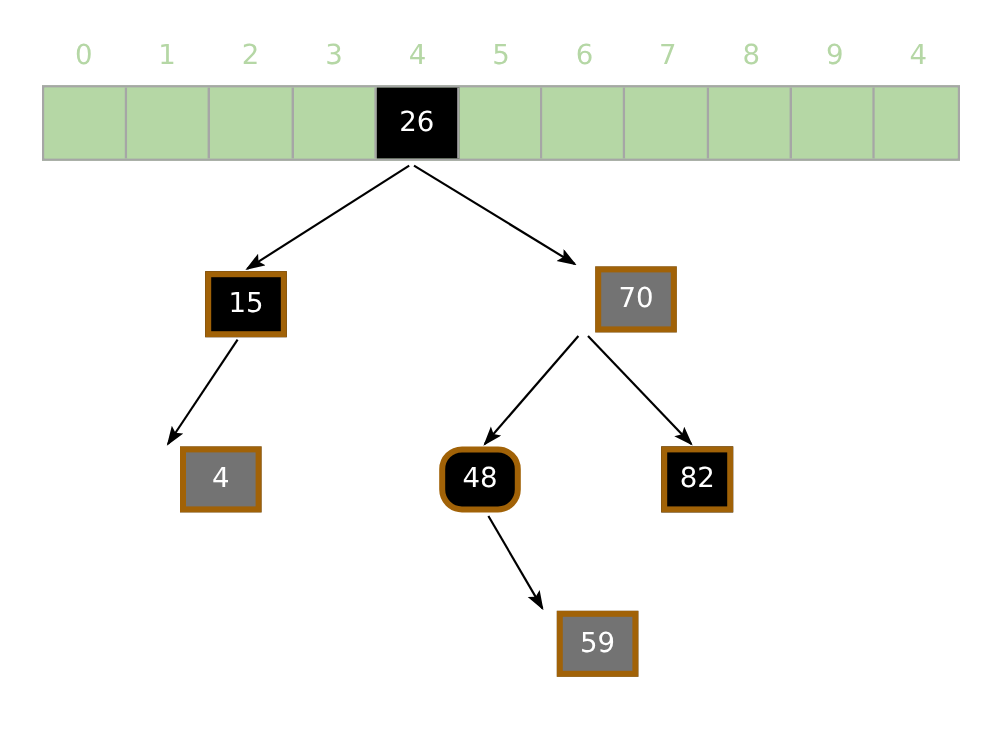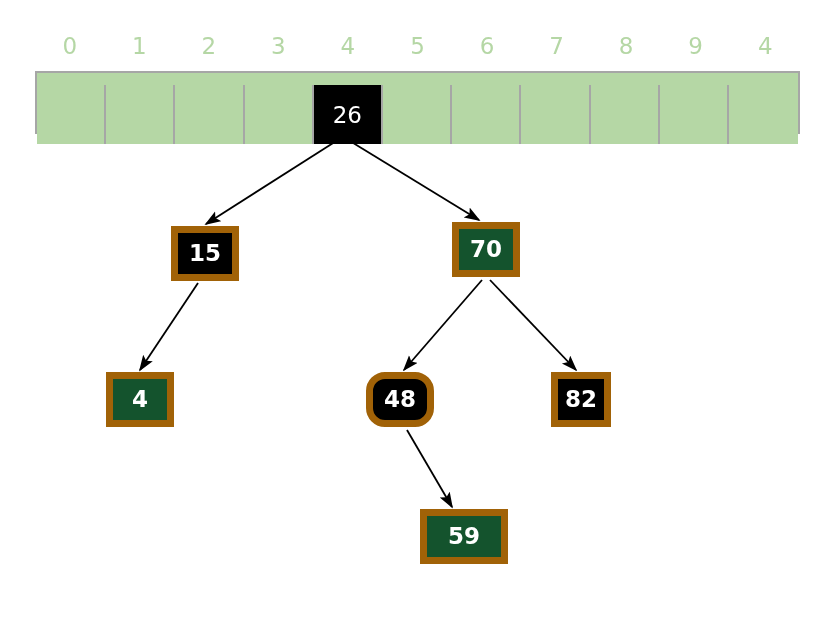--- a/index.html
+++ b/index.html
@@ -41,21 +41,20 @@
     border: 2px solid #a6a6a6;
     background: #b5d7a5;
     display: flex;
   }
   .array-cell {
     box-sizing: border-box;
     height: 100%;
     border-right: 2px solid #a6a6a6;
     background: #b5d7a5;
     position: relative;
-    margin-top: 12px;
   }
   .array-cell:last-child {
     border-right: none;
   }
   .array-cell.filled {
     background: #000000;
   }
   .array-cell .cell-value {
     position: absolute;
     left: 0;
@@ -67,35 +66,34 @@
     font-size: 23px;
     line-height: 25px;
   }
 
   
   .tree-node {
     position: absolute;
     width: 68px;
     height: 55px;
     box-sizing: border-box;
-    border: 7px solid #a16207;
+    border: 5px solid #a16207;
     display: flex;
     align-items: center;
     justify-content: center;
     z-index: 3;
-    font-weight: bold;
   }
   .tree-node .node-value {
     color: #ffffff;
     font-size: 23px;
     line-height: 25px;
     user-select: none;
   }
   .tree-node.color-black { background: #000000; }
-  .tree-node.color-red   { background: #14532d; }
+  .tree-node.color-red   { background: #737373; margin-left: 44px; }
 
   
   #edge-layer {
     position: absolute;
     left: 0;
     top: 0;
     width: 834px;
     height: 623px;
     z-index: 2;
     pointer-events: none;
@@ -161,18 +159,18 @@
       </div>
       <div class="tree-node color-red" style="left: 106px; top: 372px; width: 68px; height: 55px;">
         <span class="node-value">4</span>
       </div>
       <div class="tree-node color-black" style="left: 366px; top: 372px; width: 68px; height: 55px; border-radius: 19px;">
         <span class="node-value">48</span>
       </div>
       <div class="tree-node color-black" style="left: 551px; top: 372px; width: 60px; height: 55px;">
         <span class="node-value">82</span>
       </div>
-      <div class="tree-node color-red" style="left: 420px; top: 509px; width: 88px; height: 55px;">
+      <div class="tree-node color-red" style="left: 420px; top: 509px; width: 68px; height: 55px;">
         <span class="node-value">59</span>
       </div>
     </div>
 
 </div>
 
 </body></html>

